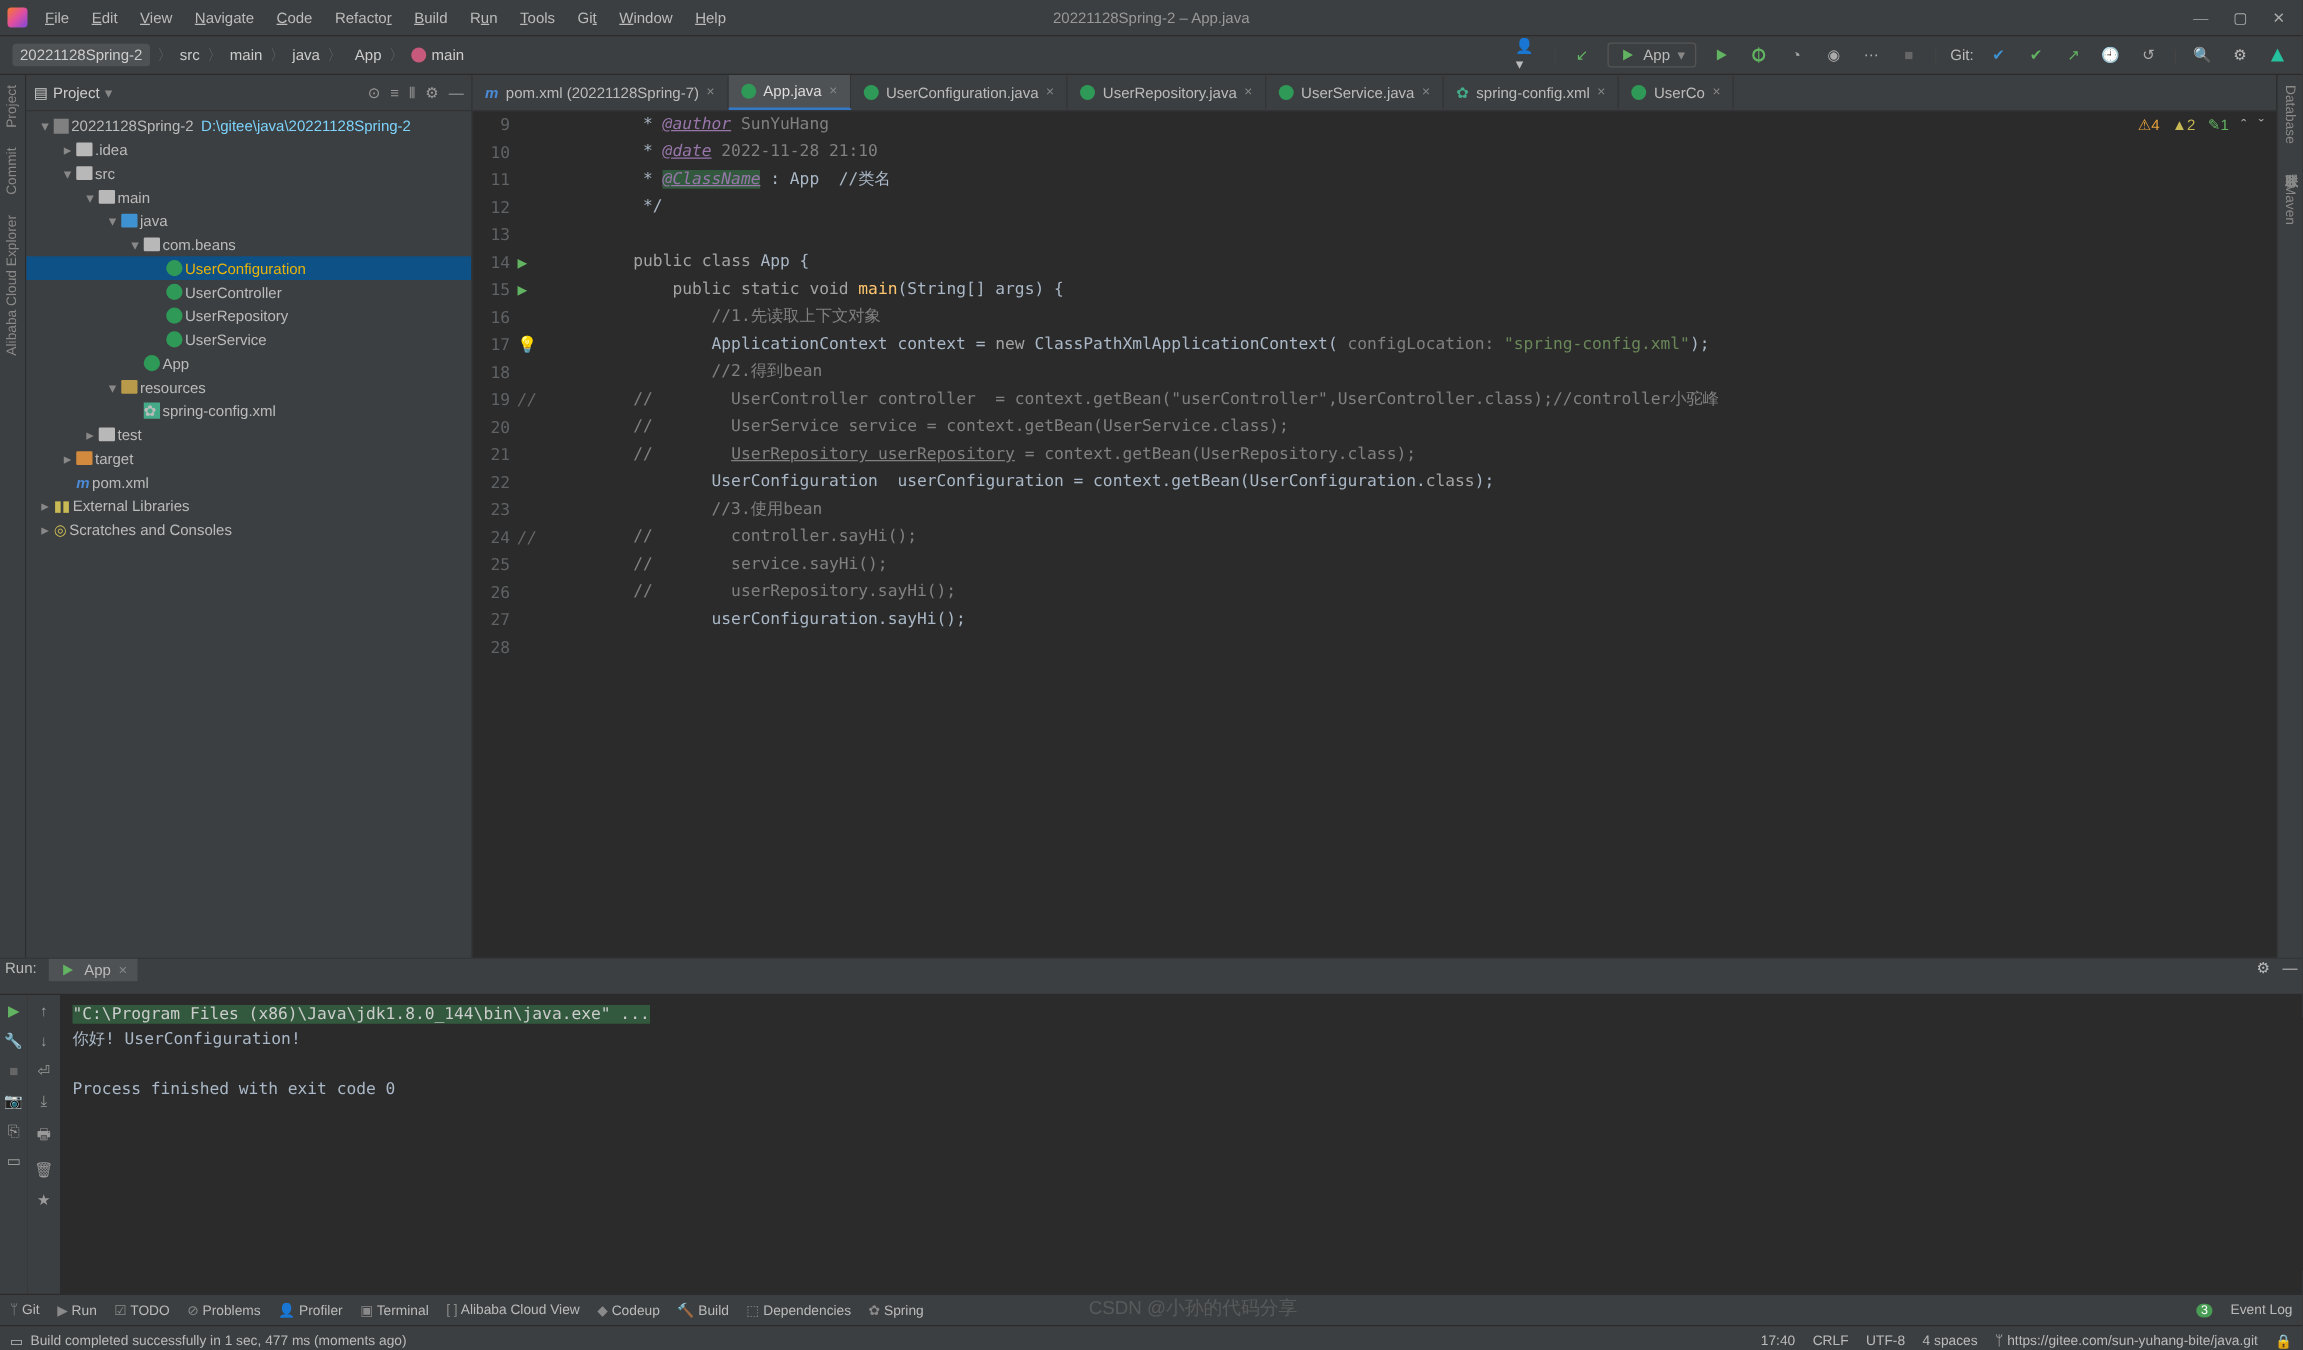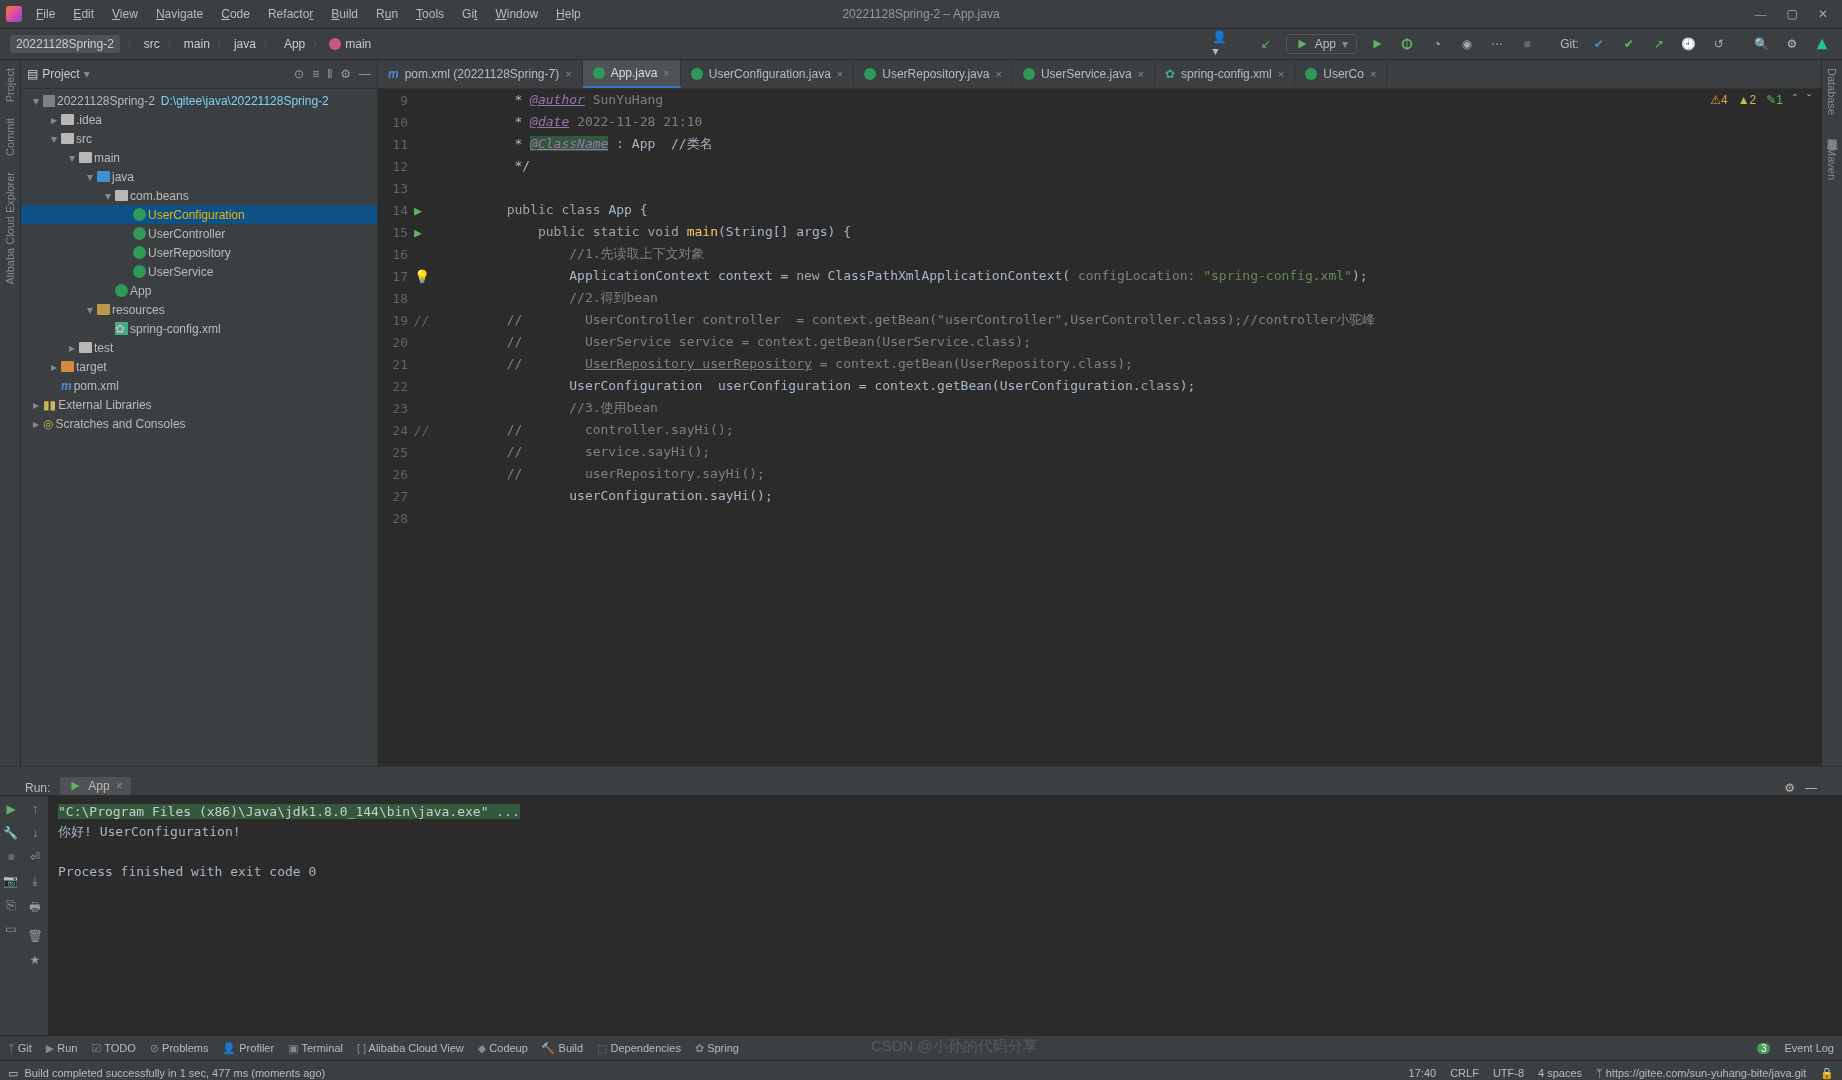--- a/index.html
+++ b/index.html
@@ -39,21 +39,21 @@
 .tab .icc{width:12px;height:12px;border-radius:50%;background:#2f9958;display:inline-block;}
 .editorbody{flex:1;display:flex;overflow:hidden;position:relative;}
 .gut{width:30px;text-align:right;color:#606366;font-family:Consolas,monospace;font-size:13px;line-height:22px;padding-top:1px;padding-right:6px;}
 .gut2{width:26px;color:#606366;font-family:Consolas,monospace;font-size:13px;line-height:22px;padding-top:1px;}
 .code{flex:1;font-family:Consolas,monospace;font-size:13px;line-height:22px;white-space:pre;color:#a9b7c6;padding-left:4px;}
 .k{color:#a3a3a3;}.s{color:#6a8759;}.c{color:#808080;}.yf{color:#9876aa;font-style:italic;text-decoration:underline;}.fn{color:#ffc66d;}.hl{background:#32593d;}
 .annot{position:absolute;right:10px;top:4px;display:flex;gap:10px;color:#bbb;font-size:12px;}
 .rightgutter{width:20px;background:#3c3f41;border-left:1px solid #2b2b2b;display:flex;flex-direction:column;align-items:center;color:#8a8a8a;}
 .rightgutter .vtab{writing-mode:vertical-rl;padding:8px 2px;font-size:11px;}
 .runpane{height:268px;border-top:1px solid #313335;display:flex;flex-direction:column;}
-.runhdr{height:28px;display:flex;align-items:flex-end;padding:0 25px;border-bottom:1px solid #2b2b2b;color:#bbb;}
+.runhdr{height:28px;display:flex;align-items:flex-start;padding:0 4px;border-bottom:1px solid #2b2b2b;color:#bbb;}
 .runbody{flex:1;display:flex;background:#2b2b2b;}
 .runtl{width:22px;background:#3c3f41;display:flex;flex-direction:column;align-items:center;gap:10px;padding-top:6px;color:#9a9a9a;}
 .runtl2{width:26px;background:#3c3f41;display:flex;flex-direction:column;align-items:center;gap:10px;padding-top:6px;color:#9a9a9a;}
 .console{flex:1;font-family:Consolas,monospace;font-size:13px;line-height:20px;padding:6px 10px;color:#a9b7c6;position:relative;}
 .toast{position:absolute;right:6px;bottom:6px;width:322px;background:#45494a;border:1px solid #555;padding:10px 12px;color:#ddd;}
 .toast a{color:#3e92d2;text-decoration:none;}
 .bottombar{height:24px;background:#3c3f41;border-top:1px solid #2b2b2b;display:flex;align-items:center;color:#bbb;font-size:11px;padding:0 8px;gap:14px;}
 .bottombar .r{margin-left:auto;display:flex;gap:14px;align-items:center;}
 .statusbar{height:24px;background:#3c3f41;border-top:1px solid #2b2b2b;display:flex;align-items:center;color:#bbb;font-size:11px;padding:0 8px;}
 .statusbar .r{margin-left:auto;display:flex;gap:14px;align-items:center;}

